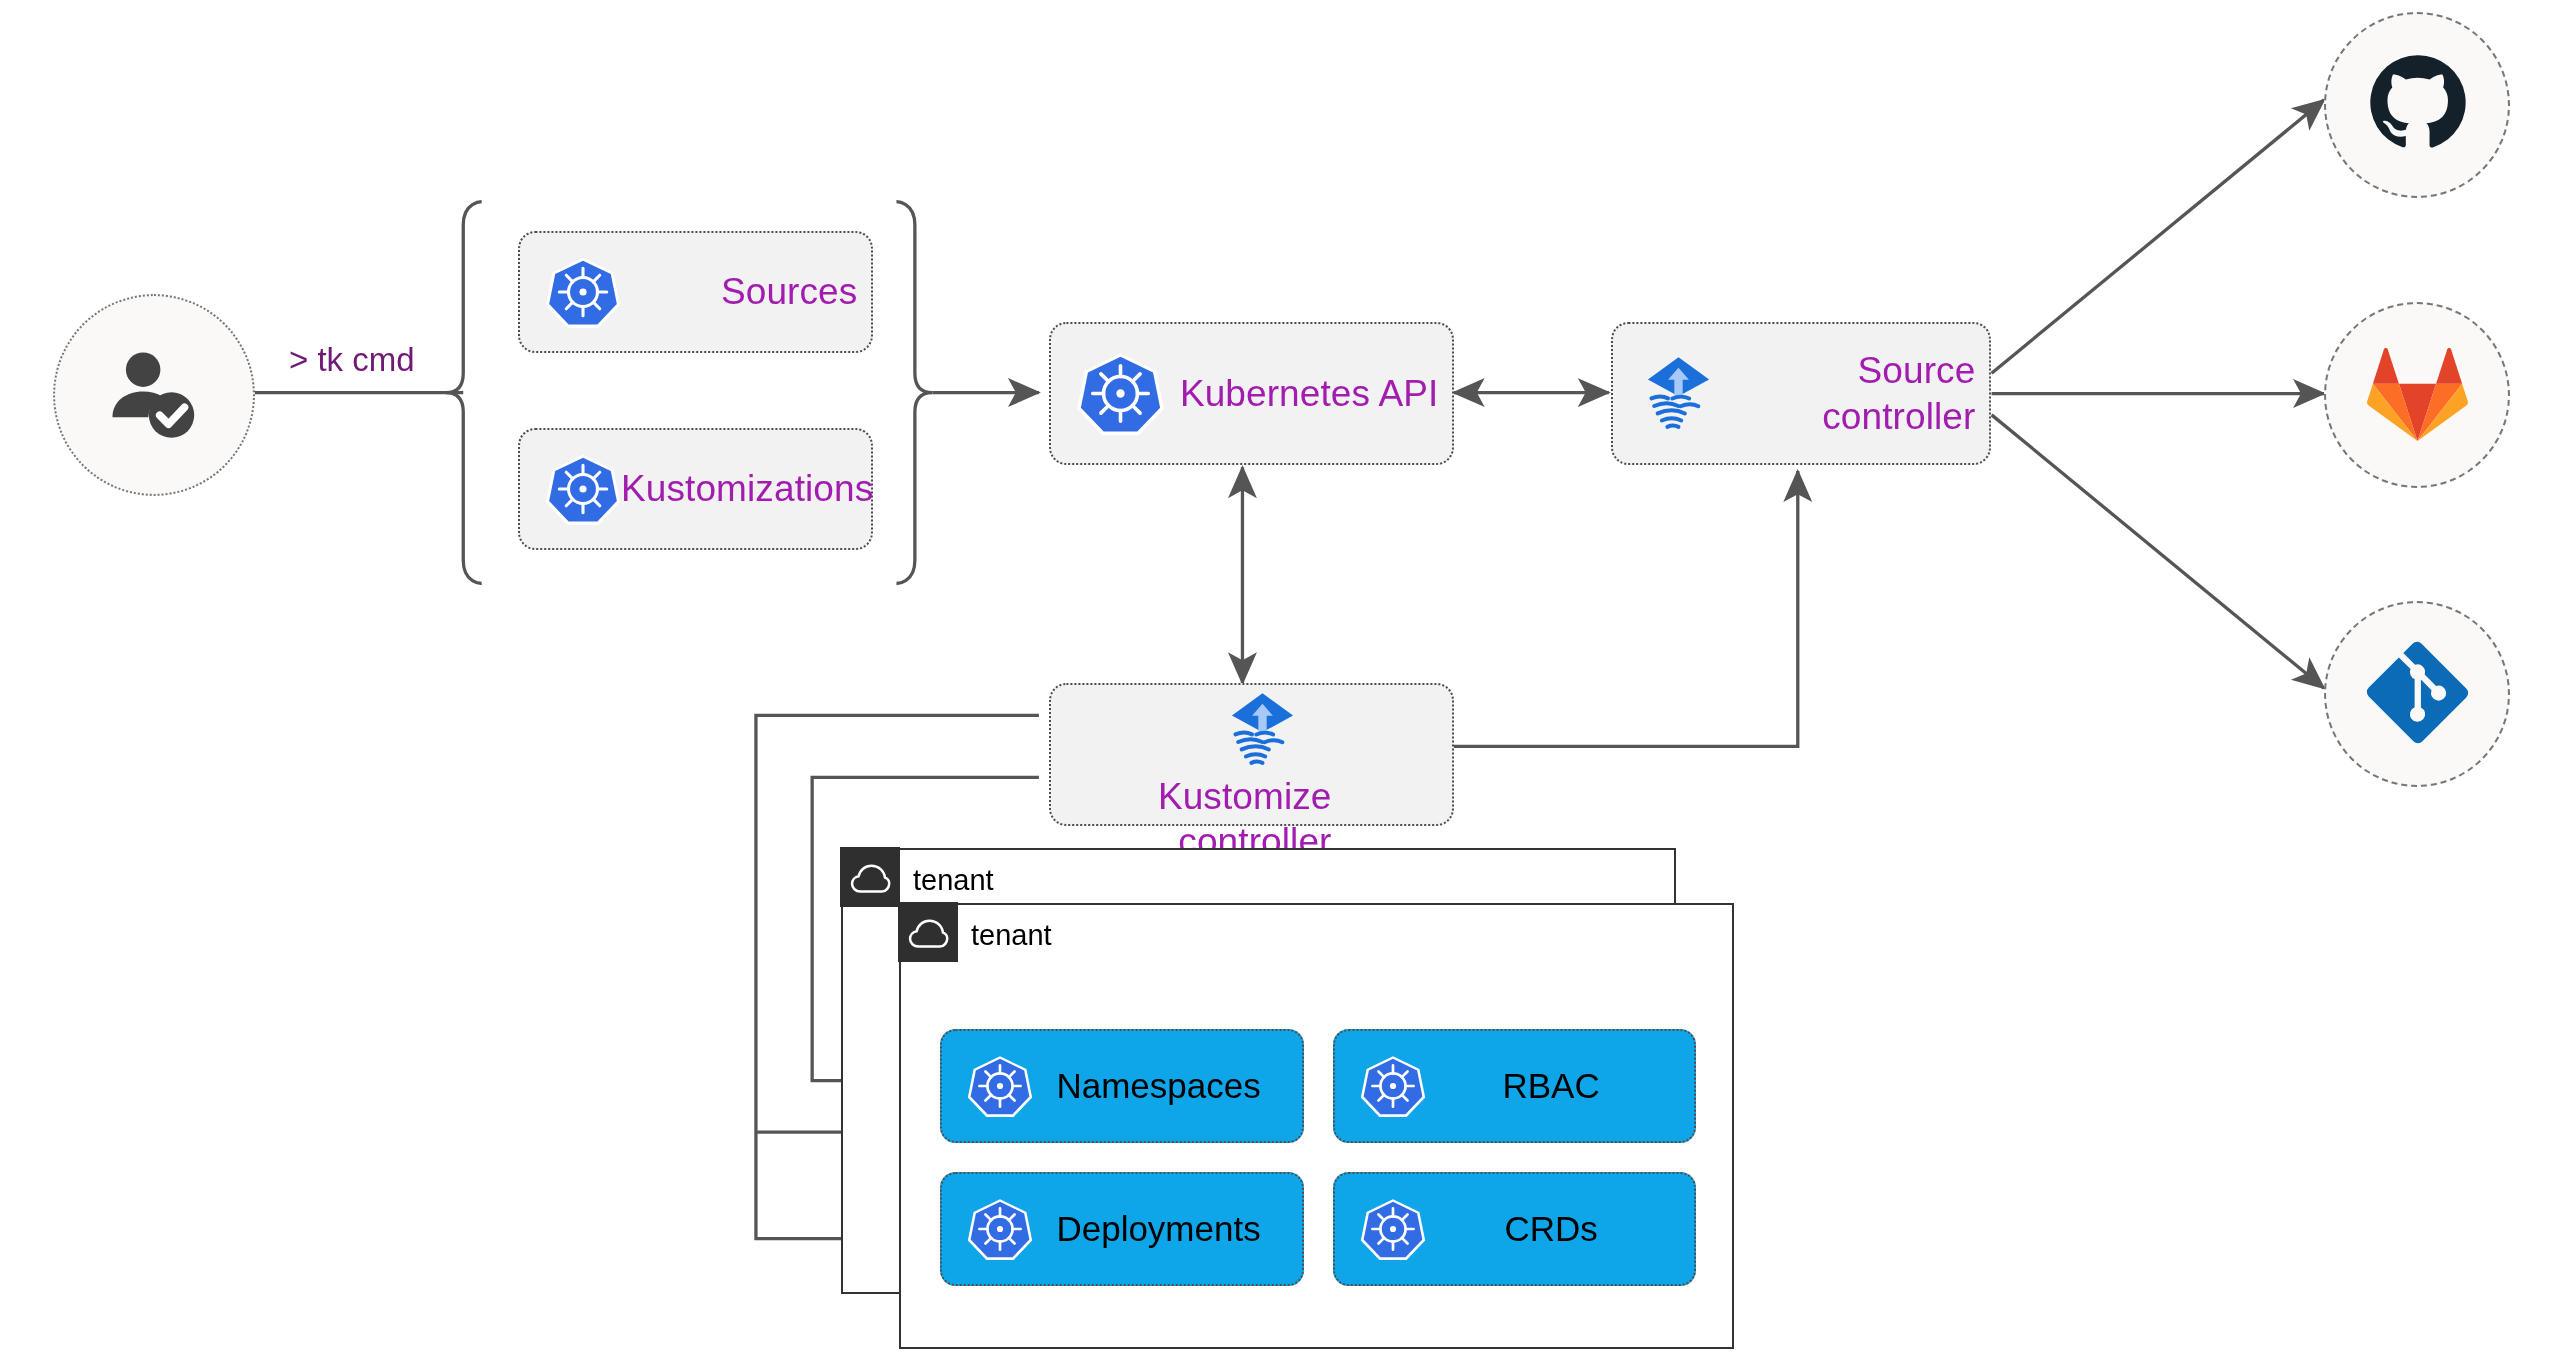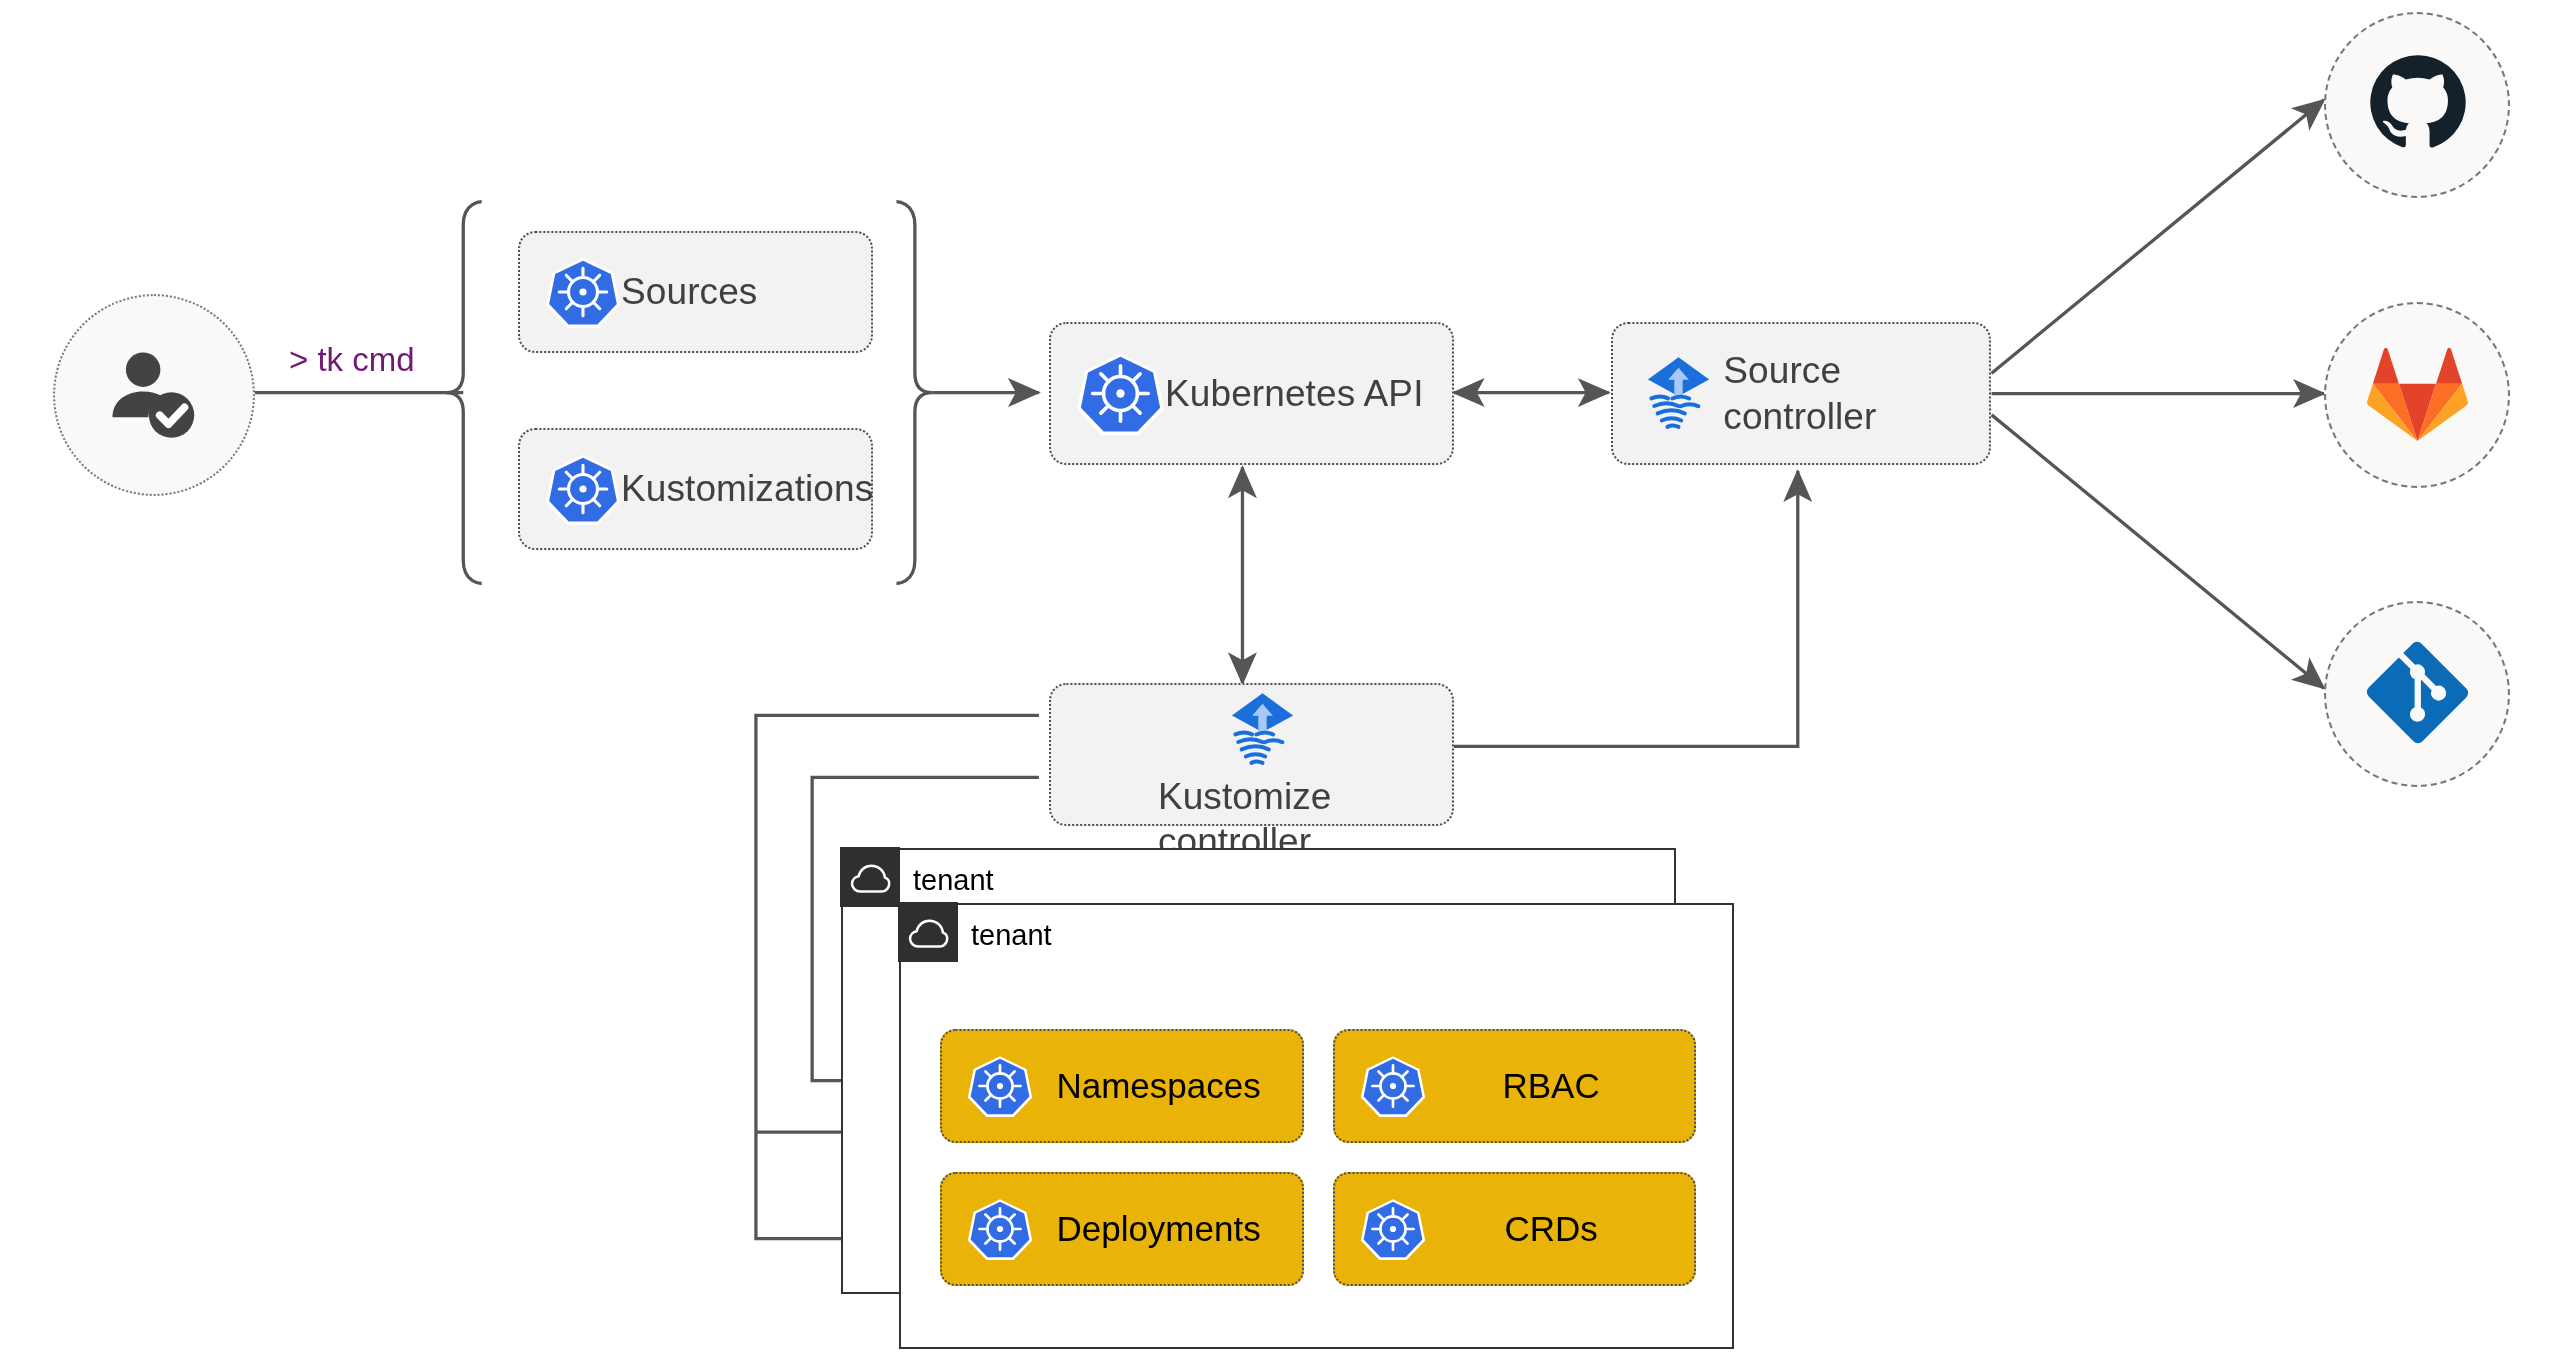--- a/index.html
+++ b/index.html
@@ -5,21 +5,21 @@
   html,body{margin:0;padding:0;background:#ffffff;}
   body{font-family:"Liberation Sans", sans-serif;}
   #stage{position:relative;width:2576px;height:1355px;background:#ffffff;overflow:hidden;}
   svg.layer{position:absolute;left:0;top:0;width:2576px;height:1355px;}
   .nodebox{
     position:absolute;background:#f2f2f2;border:2.9px dotted #4d4d4d;border-radius:17.4px;
     display:flex;align-items:center;box-sizing:border-box;
   }
   .nodebox .ico{flex:0 0 auto;display:flex;align-items:center;justify-content:center;}
   .nodebox .lbl{
-    flex:1 1 auto;text-align:left;color:#404040;font-size:37px;line-height:1.22;
+    flex:1 1 auto;text-align:right;color:#a21caf;font-size:37px;line-height:1.22;
     letter-spacing:0.1px;padding-right:13.6px;
   }
   .nodebox .lbl.two{font-size:37px;}
   .circlenode{
     position:absolute;border-radius:50%;background:#faf9f7;
     display:flex;align-items:center;justify-content:center;box-sizing:border-box;
   }
   .circ-dotted{border:2.9px dotted #767676;}
   .circ-dashed{border:2.9px dashed #767676;}
   .tenantbox{position:absolute;background:#ffffff;border:2.9px solid #333333;box-sizing:border-box;}
@@ -28,21 +28,21 @@
     display:flex;align-items:center;justify-content:center;
   }
   .tenant-name{
     position:absolute;left:70px;top:7.8px;font-size:29px;color:#000;line-height:45px;
   }
   .cmdlabel{
     position:absolute;font-size:33px;color:#701a75;white-space:nowrap;
   }
   .res-grid{position:absolute;display:grid;grid-template-columns:1fr 1fr;gap:29px 29px;}
   .resbox{
-    background:#eab308;border:2.9px dotted #4d4d4d;border-radius:15.5px;
+    background:#0ea5e9;border:2.9px dotted #4d4d4d;border-radius:15.5px;
     display:flex;align-items:center;box-sizing:border-box;height:114px;
   }
   .resbox .ico{flex:0 0 auto;margin-left:25px;display:flex;align-items:center;}
   .resbox .lbl{flex:1 1 auto;text-align:center;font-size:35px;color:#000;padding-right:17.4px;}
 </style>
 </head>
 <body>
 
 <div id="stage">
 

